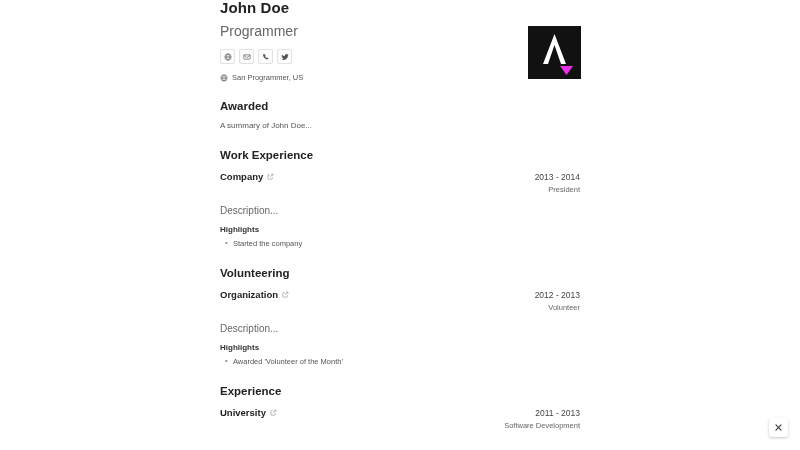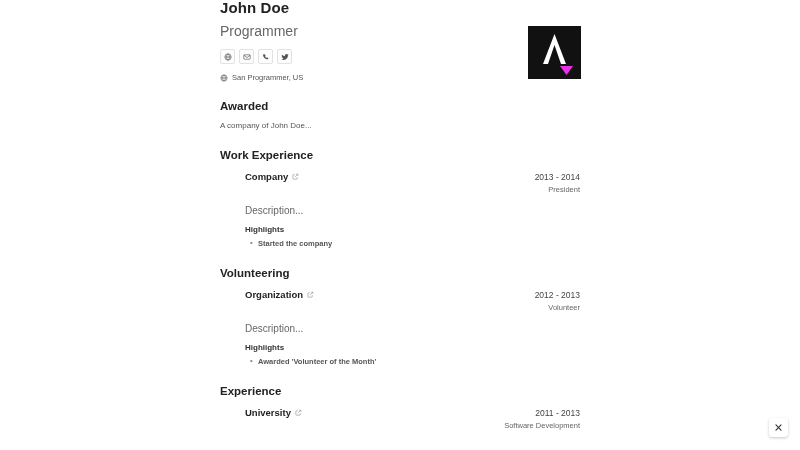--- a/index.html
+++ b/index.html
@@ -104,21 +104,21 @@
     margin: 0 0 6px 0;
     line-height: 1.2;
   }
   .summary-text {
     font-size: 8px;
     color: #555555;
     margin: 0;
     line-height: 1.4;
   }
 
-  .entry { margin-top: 8px; position: relative; margin-left: 25px; }
+  .entry { margin-top: 8px; position: relative; }
   .entry-head {
     display: flex;
     align-items: baseline;
     justify-content: space-between;
   }
   .entry-title {
     font-size: 9.5px;
     font-weight: bold;
     color: #222222;
     display: flex;
@@ -154,21 +154,20 @@
     font-size: 8px;
     font-weight: bold;
     color: #333333;
     margin-top: 8px;
     line-height: 1.2;
   }
   ul.bullets {
     list-style: none;
     margin: 3px 0 0 0;
     padding: 0;
-    font-weight: bold;
   }
   ul.bullets li {
     font-size: 7.5px;
     color: #555555;
     padding-left: 13px;
     position: relative;
     line-height: 1.5;
   }
   ul.bullets li::before {
     content: "\2022";
@@ -246,21 +245,21 @@
             <ellipse cx="8" cy="8" rx="2.7" ry="6.2"></ellipse>
             <line x1="1.9" y1="8" x2="14.1" y2="8"></line>
           </svg>
         </span>
         <span>San Programmer, US</span>
       </div>
     </div>
 
     <div class="section">
       <h2 class="section-title">Awarded</h2>
-      <p class="summary-text">A company of John Doe...</p>
+      <p class="summary-text">A summary of John Doe...</p>
     </div>
 
     <div class="section">
       <h2 class="section-title">Work Experience</h2>
       <div class="entry">
         <div class="entry-head">
           <div class="entry-title">
             <span>Company</span>
             <span class="link-icon">
               <svg width="7" height="7" viewBox="0 0 16 16" fill="none" stroke="#9b9b9b" stroke-width="1.6">

